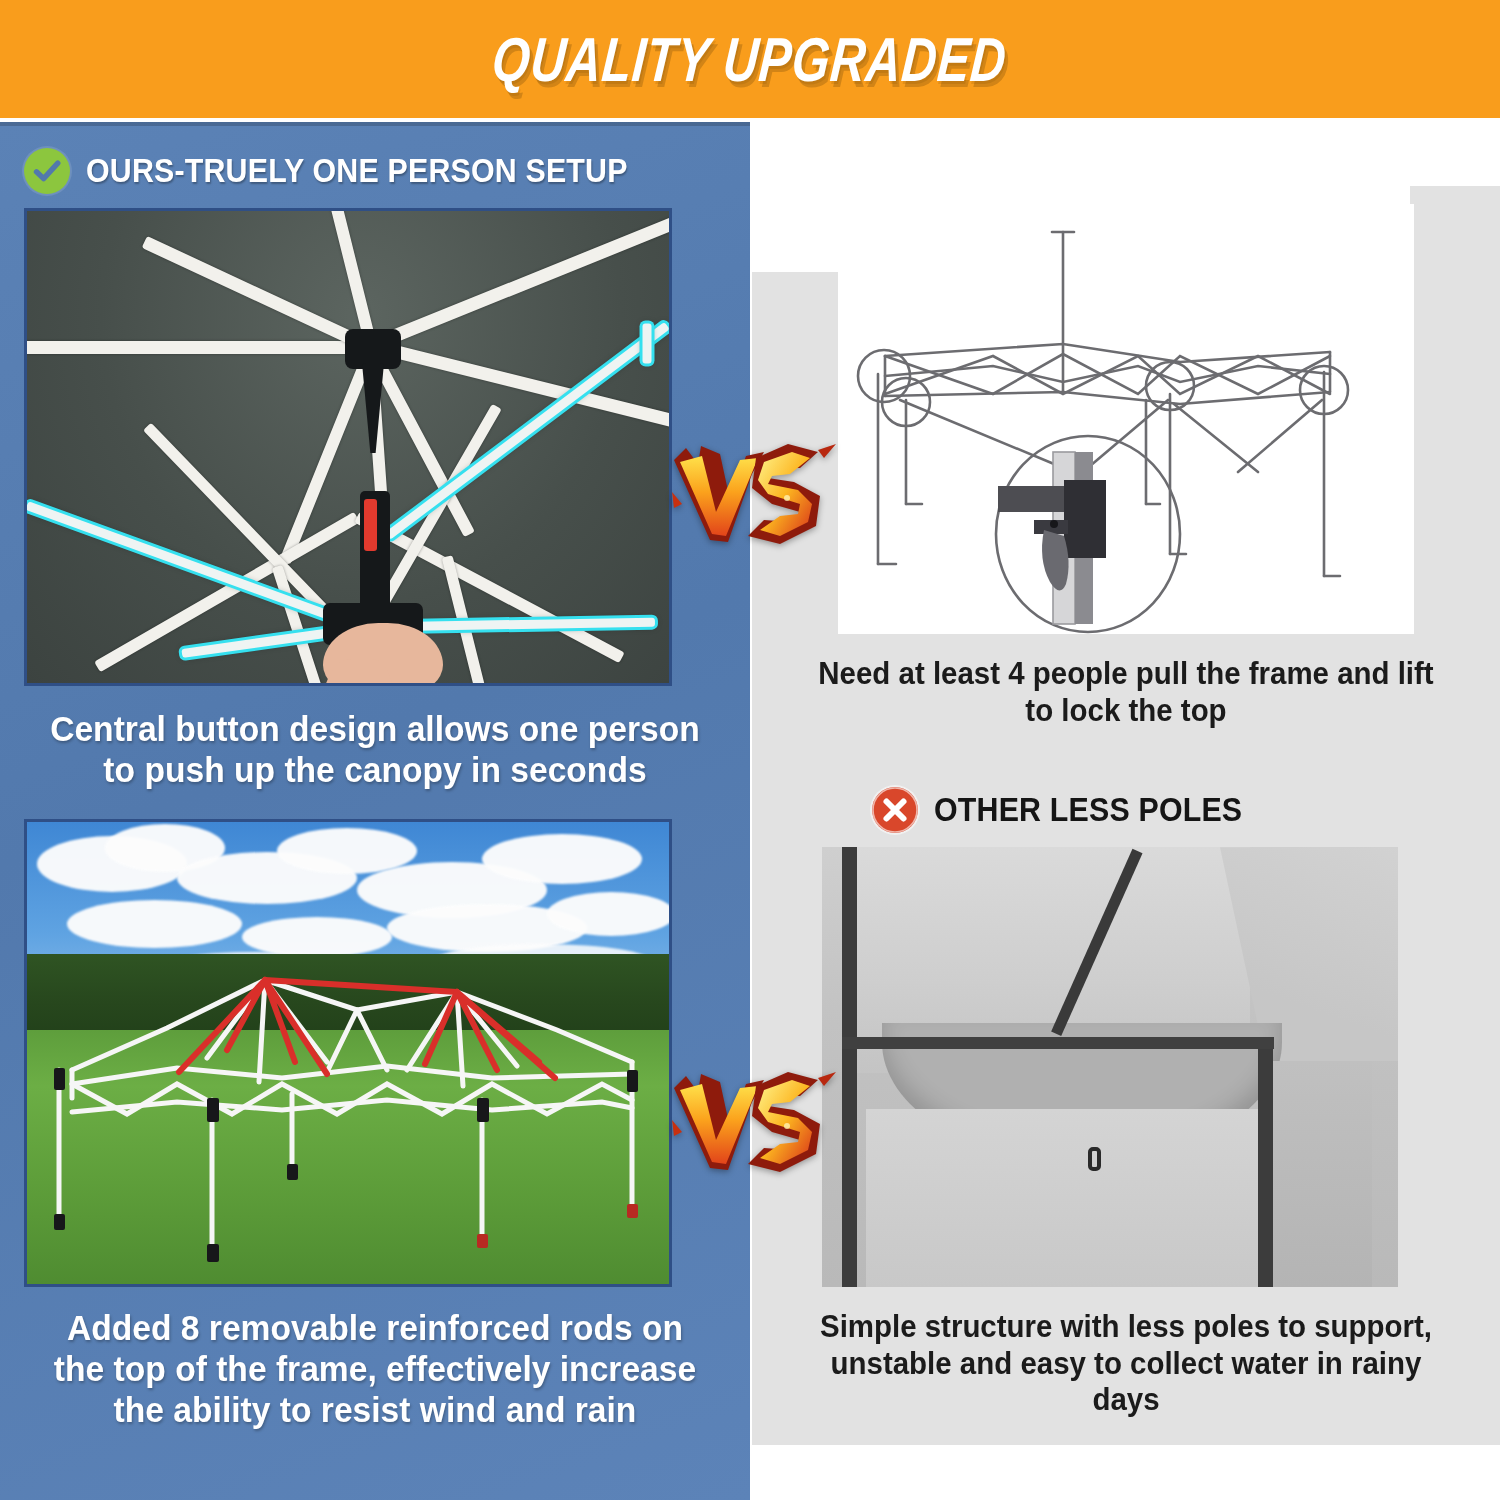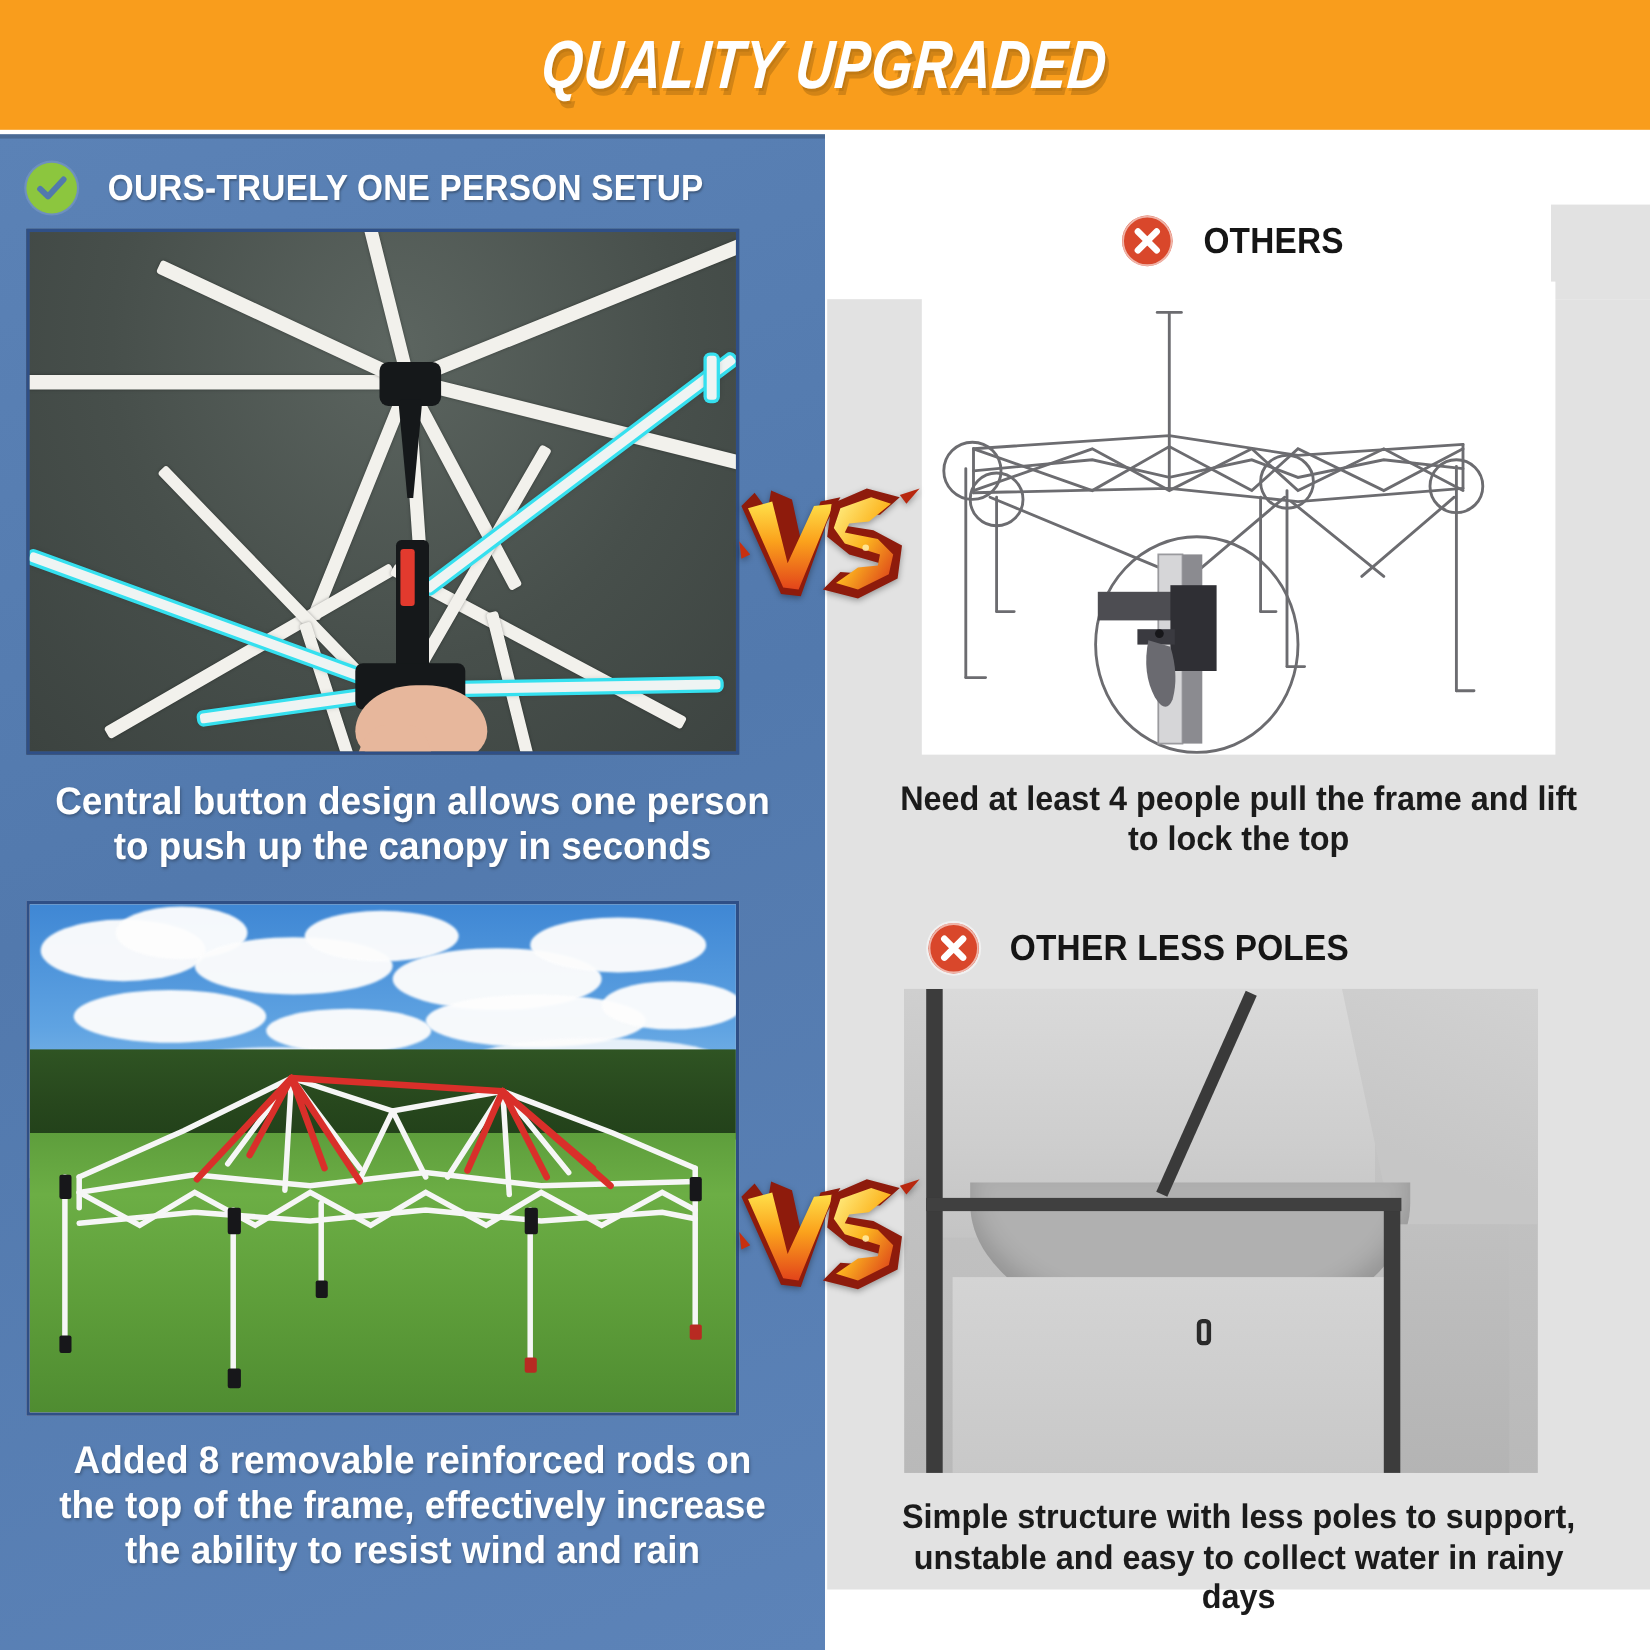--- a/index.html
+++ b/index.html
@@ -42,21 +42,21 @@
   .right-col-fill {
     position:absolute; left:1410px; top:186px; width:90px; height:86px;
     background:#e2e2e2;
   }
   .right-col-2 {
     position:absolute; left:752px; top:272px; width:748px; height:1173px;
     background:#e2e2e2;
   }
 
   
-  .head-row { display:flex; align-items:center; gap:28px; margin-bottom:14px; }
+  .head-row { display:flex; align-items:center; gap:16px; margin-bottom:14px; }
   .head-row.right-head { padding-left:34px; }
 
   .icon-ok, .icon-no {
     width:46px; height:46px; border-radius:50%; flex:0 0 auto;
     display:flex; align-items:center; justify-content:center;
     position:relative;
   }
   .icon-ok { background:#8CC63E; box-shadow:0 0 0 2px rgba(255,255,255,0.12); }
   .icon-no { background:#D9472B; box-shadow:0 0 0 2px rgba(255,255,255,0.5); }
 
@@ -233,30 +233,20 @@
           <rect x="600" y="382" width="11" height="14" rx="2"></rect>
         </g>
       </svg>
     </div>
 
     <div class="cap on-blue" style="margin:20px 2px 0 2px;">Added 8 removable reinforced rods on the top of the frame, effectively increase the ability to resist wind and rain</div>
   </div>
 
   <div style="position:absolute;left:752px;top:196px;width:748px;height:1250px;">
 
-    <div class="head-row right-head" style="padding-left:268px;">
-      <span class="icon-no">
-        <svg width="46" height="46" viewBox="0 0 46 46">
-          <circle cx="23" cy="23" r="22" fill="#D9472B"></circle>
-          <circle cx="23" cy="23" r="22" fill="none" stroke="#ffffff" stroke-width="1.6" opacity=".6"></circle>
-          <path d="M14.5 14.5 L31.5 31.5 M31.5 14.5 L14.5 31.5" stroke="#ffffff" stroke-width="6" stroke-linecap="round"></path>
-        </svg>
-      </span>
-      <span class="head-text on-grey">OTHERS</span>
-    </div>
 
     <div class="photo plain p2" style="margin:8px 0 0 86px;">
       <svg style="position:absolute;left:0;top:0;width:576px;height:430px;" viewBox="0 0 576 430">
         <rect x="0" y="0" width="576" height="430" fill="#ffffff"></rect>
         <g stroke="#6c6c70" stroke-width="2.6" fill="none" stroke-linecap="round">
 
           <path d="M225 28 L225 188"></path>
           <path d="M214 28 L236 28"></path>
 
           <path d="M47 152 L225 140 L342 158 L492 148"></path>
@@ -290,21 +280,21 @@
           <rect x="226" y="276" width="42" height="78" fill="#2f2f34"></rect>
           <rect x="196" y="316" width="34" height="14" fill="#3a3a40"></rect>
           <path d="M206 326 q-6 30 6 52 q10 16 16 2 q6 -22 -2 -48" fill="#6a6a70"></path>
           <circle cx="216" cy="320" r="4" fill="#17171a"></circle>
         </g>
       </svg>
     </div>
 
     <div class="cap on-grey" style="margin:22px 46px 0 46px;">Need at least 4 people pull the frame and lift to lock the top</div>
 
-    <div class="head-row right-head" style="padding-left:92px;margin-top:58px;">
+    <div class="head-row right-head" style="padding-left:120px;margin-top:58px;">
       <span class="icon-no">
         <svg width="46" height="46" viewBox="0 0 46 46">
           <circle cx="23" cy="23" r="22" fill="#D9472B"></circle>
           <circle cx="23" cy="23" r="22" fill="none" stroke="#ffffff" stroke-width="1.6" opacity=".6"></circle>
           <path d="M14.5 14.5 L31.5 31.5 M31.5 14.5 L14.5 31.5" stroke="#ffffff" stroke-width="6" stroke-linecap="round"></path>
         </svg>
       </span>
       <span class="head-text on-grey">OTHER LESS POLES</span>
     </div>
 

